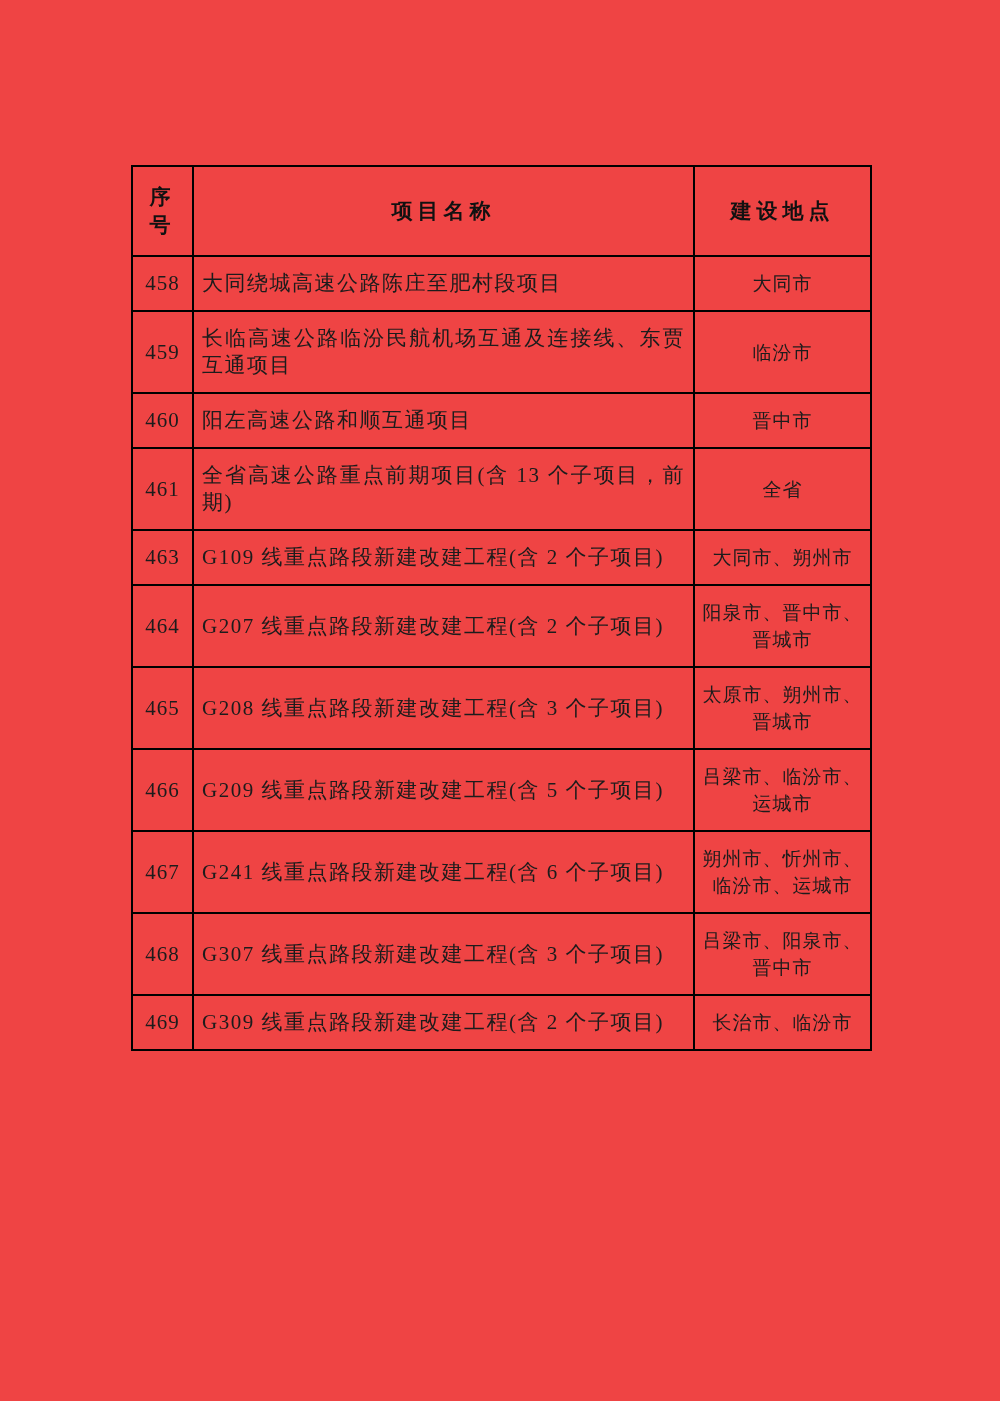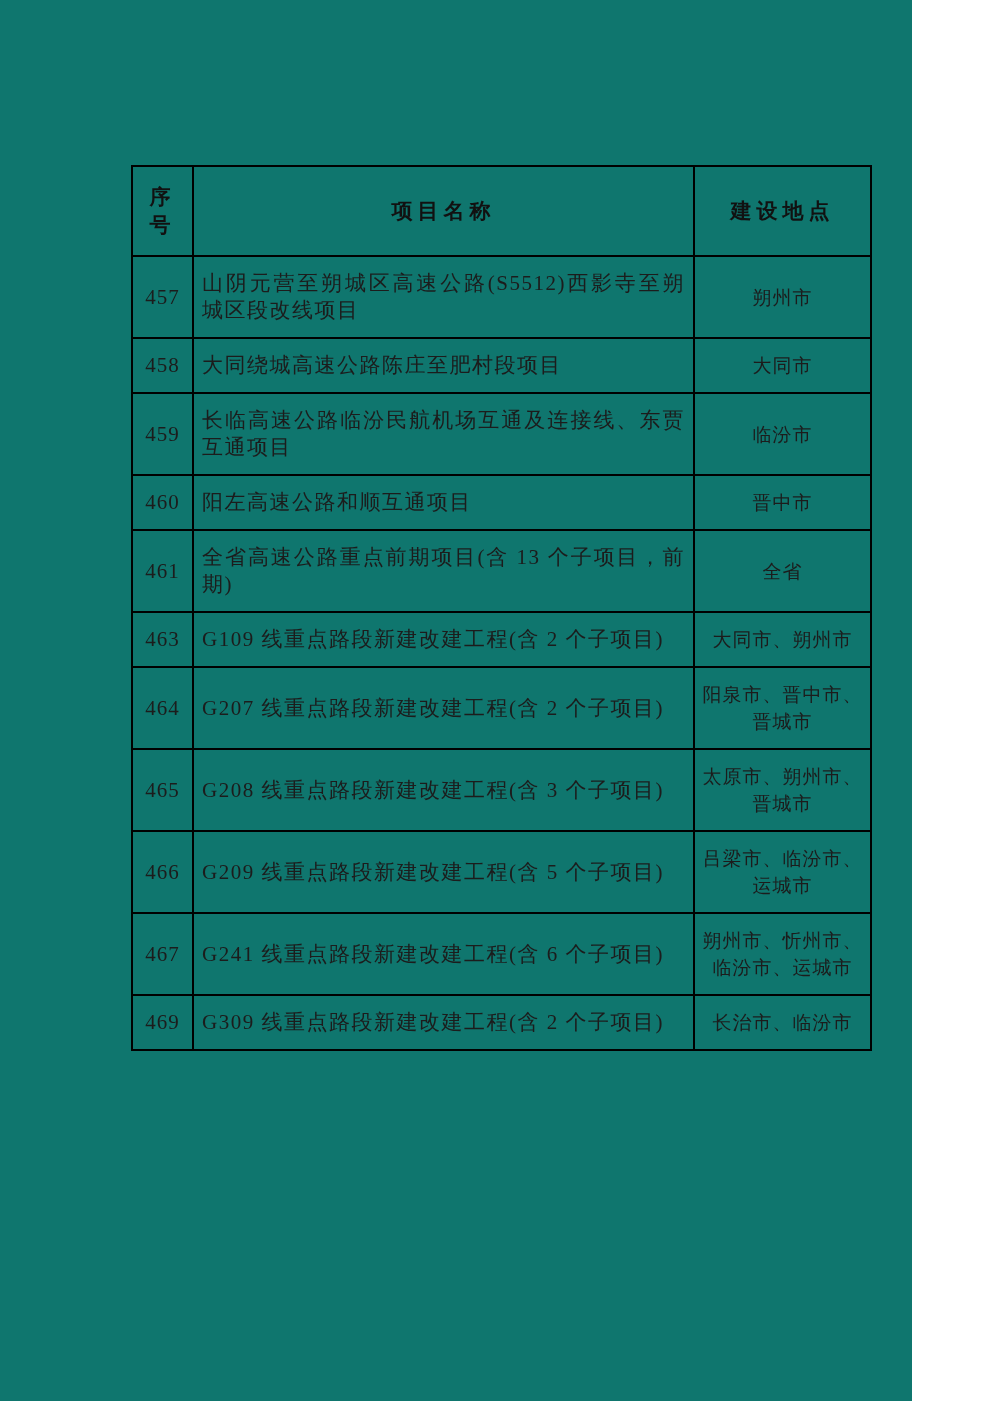--- a/index.html
+++ b/index.html
@@ -2,23 +2,23 @@
 <html><head>
 <meta charset="utf-8">
 <style>
   html, body {
     margin: 0;
     padding: 0;
     background: #ffffff;
   }
   .page {
     position: relative;
-    width: 912px;
+    width: 1000px;
     height: 1401px;
-    background: #0f766e;
+    background: #ef4444;
     font-family: "Liberation Serif", "DejaVu Serif", serif;
     color: #1a1a1a;
     overflow: hidden;
   }
   table.project-table {
     position: absolute;
     left: 131px;
     top: 165px;
     width: 739px;
     border-collapse: collapse;
@@ -77,25 +77,20 @@
     </colgroup>
     <thead>
       <tr>
         <th>序号</th>
         <th>项目名称</th>
         <th>建设地点</th>
       </tr>
     </thead>
     <tbody>
       <tr>
-        <td class="cell-no">457</td>
-        <td class="cell-name">山阴元营至朔城区高速公路(S5512)西影寺至朔城区段改线项目</td>
-        <td class="cell-loc">朔州市</td>
-      </tr>
-      <tr>
         <td class="cell-no">458</td>
         <td class="cell-name">大同绕城高速公路陈庄至肥村段项目</td>
         <td class="cell-loc">大同市</td>
       </tr>
       <tr>
         <td class="cell-no">459</td>
         <td class="cell-name">长临高速公路临汾民航机场互通及连接线、东贾互通项目</td>
         <td class="cell-loc">临汾市</td>
       </tr>
       <tr>
@@ -127,19 +122,24 @@
         <td class="cell-no">466</td>
         <td class="cell-name">G209 线重点路段新建改建工程(含 5 个子项目)</td>
         <td class="cell-loc">吕梁市、临汾市、运城市</td>
       </tr>
       <tr>
         <td class="cell-no">467</td>
         <td class="cell-name">G241 线重点路段新建改建工程(含 6 个子项目)</td>
         <td class="cell-loc">朔州市、忻州市、临汾市、运城市</td>
       </tr>
       <tr>
+        <td class="cell-no">468</td>
+        <td class="cell-name">G307 线重点路段新建改建工程(含 3 个子项目)</td>
+        <td class="cell-loc">吕梁市、阳泉市、晋中市</td>
+      </tr>
+      <tr>
         <td class="cell-no">469</td>
         <td class="cell-name">G309 线重点路段新建改建工程(含 2 个子项目)</td>
         <td class="cell-loc">长治市、临汾市</td>
       </tr>
     </tbody>
   </table>
 </div>
 
 </body></html>

